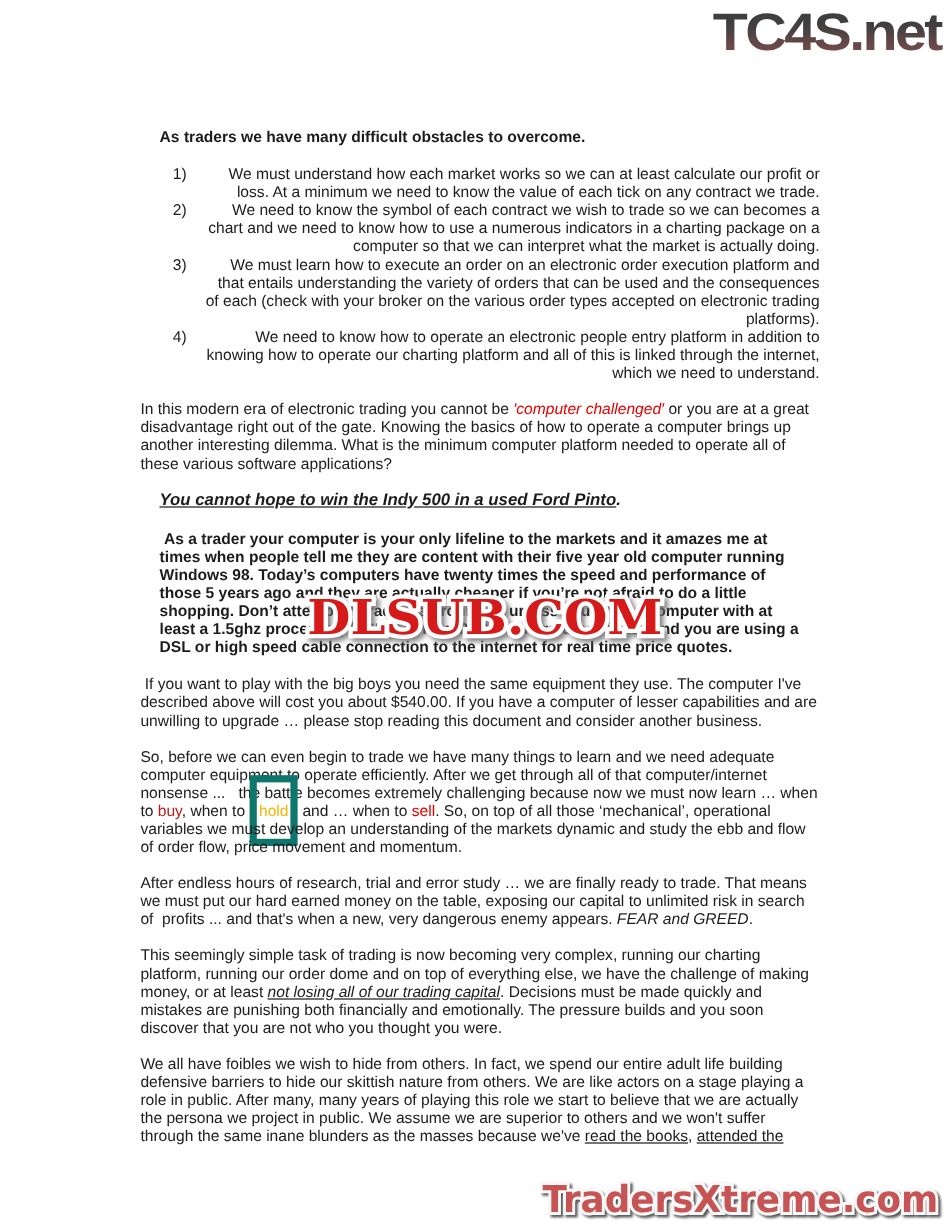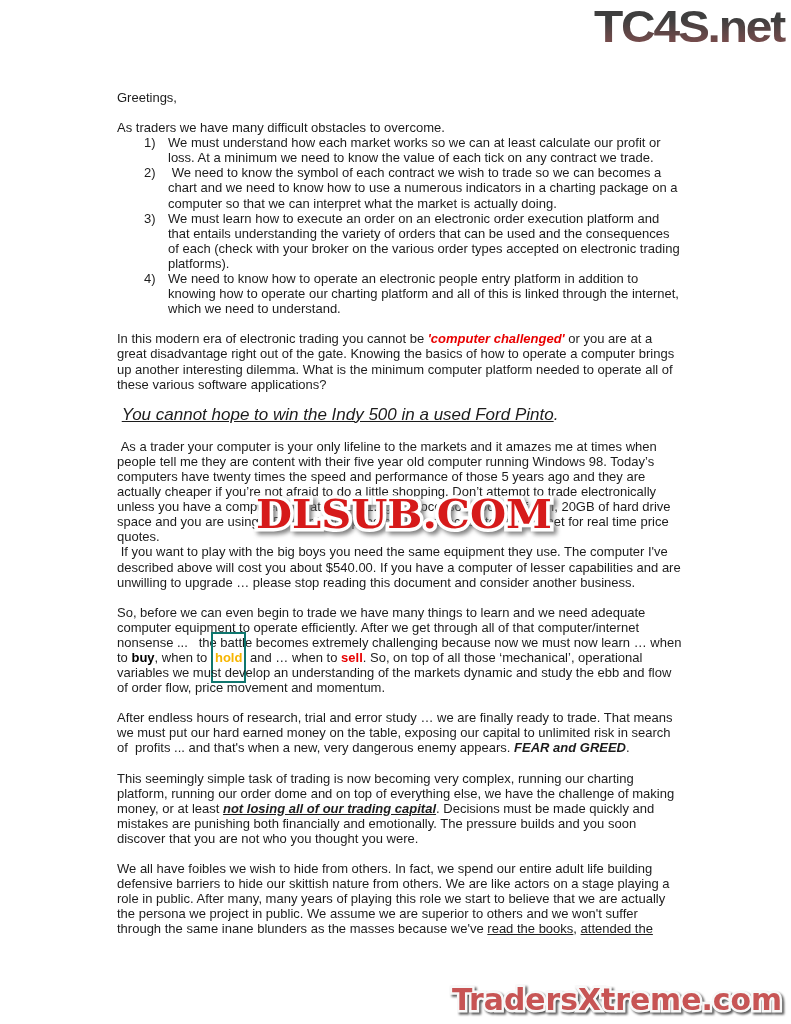--- a/index.html
+++ b/index.html
@@ -5,39 +5,39 @@
   html,body{margin:0;padding:0;}
   body{
     width:791px;height:1024px;background:#ffffff;overflow:hidden;position:relative;
     font-family:"Liberation Sans",sans-serif;
   }
   .doc{
     position:absolute;left:117px;top:90px;width:566px;
     color:#1c1c1c;font-size:13px;line-height:15.1px;
   }
   .p{margin:0 0 15px 0;white-space:pre-wrap;}
-  .p0{margin:0;white-space:pre-wrap;}
-  ol.obstacles{list-style:none;counter-reset:n;margin:0 0 15px 0;padding:0;}
+  .p0{margin:16px;white-space:pre-wrap;font-weight:bold;}
+  ol.obstacles{list-style:none;counter-reset:n;margin:0 0 15px 0;padding:0;text-align:right;}
   ol.obstacles li{
     counter-increment:n;position:relative;padding-left:51px;white-space:pre-wrap;
   }
   ol.obstacles li::before{
     content:counter(n) ")";position:absolute;left:27px;top:0;
   }
   .h{
-    margin:14px 0 17px 0;font-weight:normal;font-style:italic;font-size:17px;
+    margin:14px 0 17px 12px;font-weight:bold;font-style:italic;font-size:14px;
     white-space:pre-wrap;
   }
-  .b{font-weight:bold;}
+  .b{font-weight:normal;}
   .i{font-style:italic;}
   .u{text-decoration:underline;}
   .red{color:#e80000;}
-  .blue{color:#000000;}
+  .blue{color:#b91c1c;}
   .gold{color:#f6b500;}
-  .boxed{border:2px solid #0f766e;padding:16px 2px;}
+  .boxed{border:6px solid #0f766e;padding:16px 2px;}
   .logo-top{position:absolute;top:0px;right:2px;}
   .watermark{
     position:absolute;left:248px;top:486px;
     filter:drop-shadow(3px 3px 2px rgba(110,110,110,0.85));
   }
   .logo-bottom{
     position:absolute;right:2px;top:974px;
     filter:drop-shadow(2px 2px 1px rgba(70,70,70,0.9));
   }
 </style>
@@ -51,21 +51,20 @@
       <linearGradient id="gradTop" x1="0" y1="0" x2="0" y2="1">
         <stop offset="0.35" stop-color="#3f3f3f"></stop>
         <stop offset="1" stop-color="#8a5050"></stop>
       </linearGradient>
     </defs>
     <text x="100" y="42" text-anchor="middle" font-family="Liberation Sans, sans-serif" font-weight="bold" font-size="44" letter-spacing="-2" fill="url(#gradTop)" textLength="190" lengthAdjust="spacingAndGlyphs">TC4S.net</text>
   </svg>
 
   <div class="doc">
 
-    <div class="p">Greetings,</div>
 
     <div class="p0">As traders we have many difficult obstacles to overcome.</div>
 
     <ol class="obstacles">
       <li>We must understand how each market works so we can at least calculate our profit or loss. At a minimum we need to know the value of each tick on any contract we trade.</li>
       <li> We need to know the symbol of each contract we wish to trade so we can becomes a chart and we need to know how to use a numerous indicators in a charting package on a computer so that we can interpret what the market is actually doing.</li>
       <li>We must learn how to execute an order on an electronic order execution platform and that entails understanding the variety of orders that can be used and the consequences of each (check with your broker on the various order types accepted on electronic trading platforms).</li>
       <li>We need to know how to operate an electronic people entry platform in addition to knowing how to operate our charting platform and all of this is linked through the internet, which we need to understand.</li>
     </ol>
 

